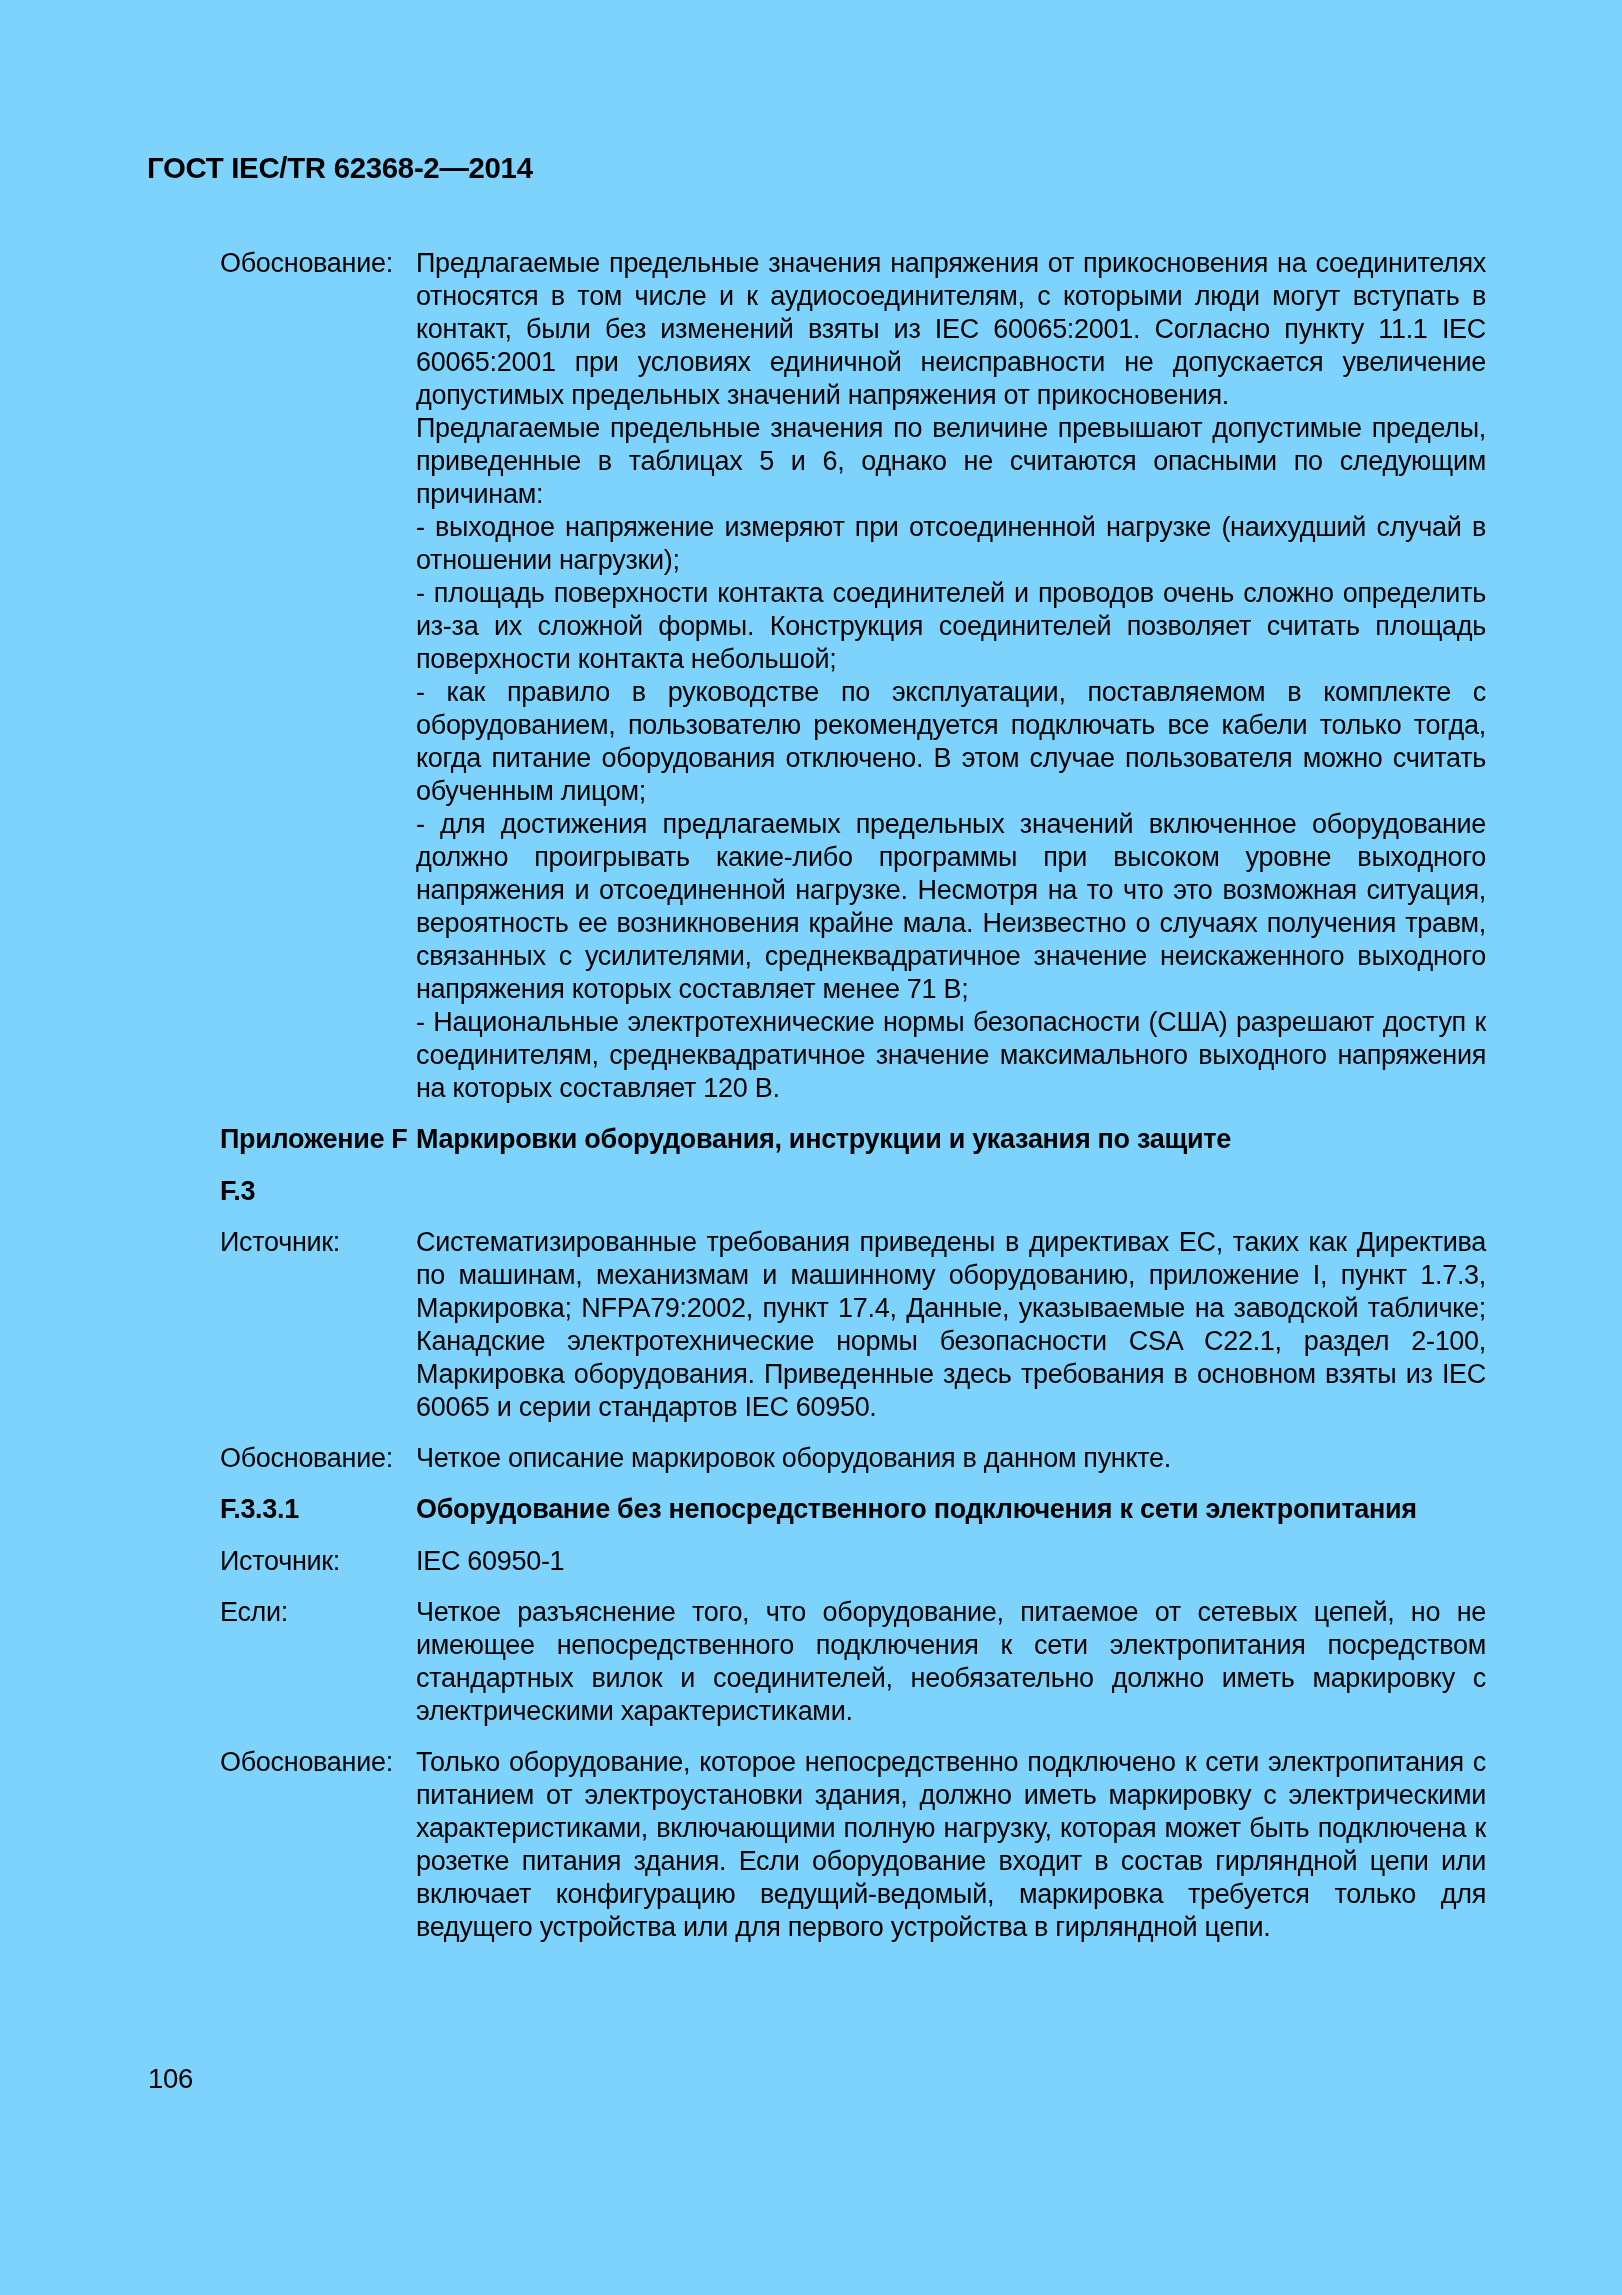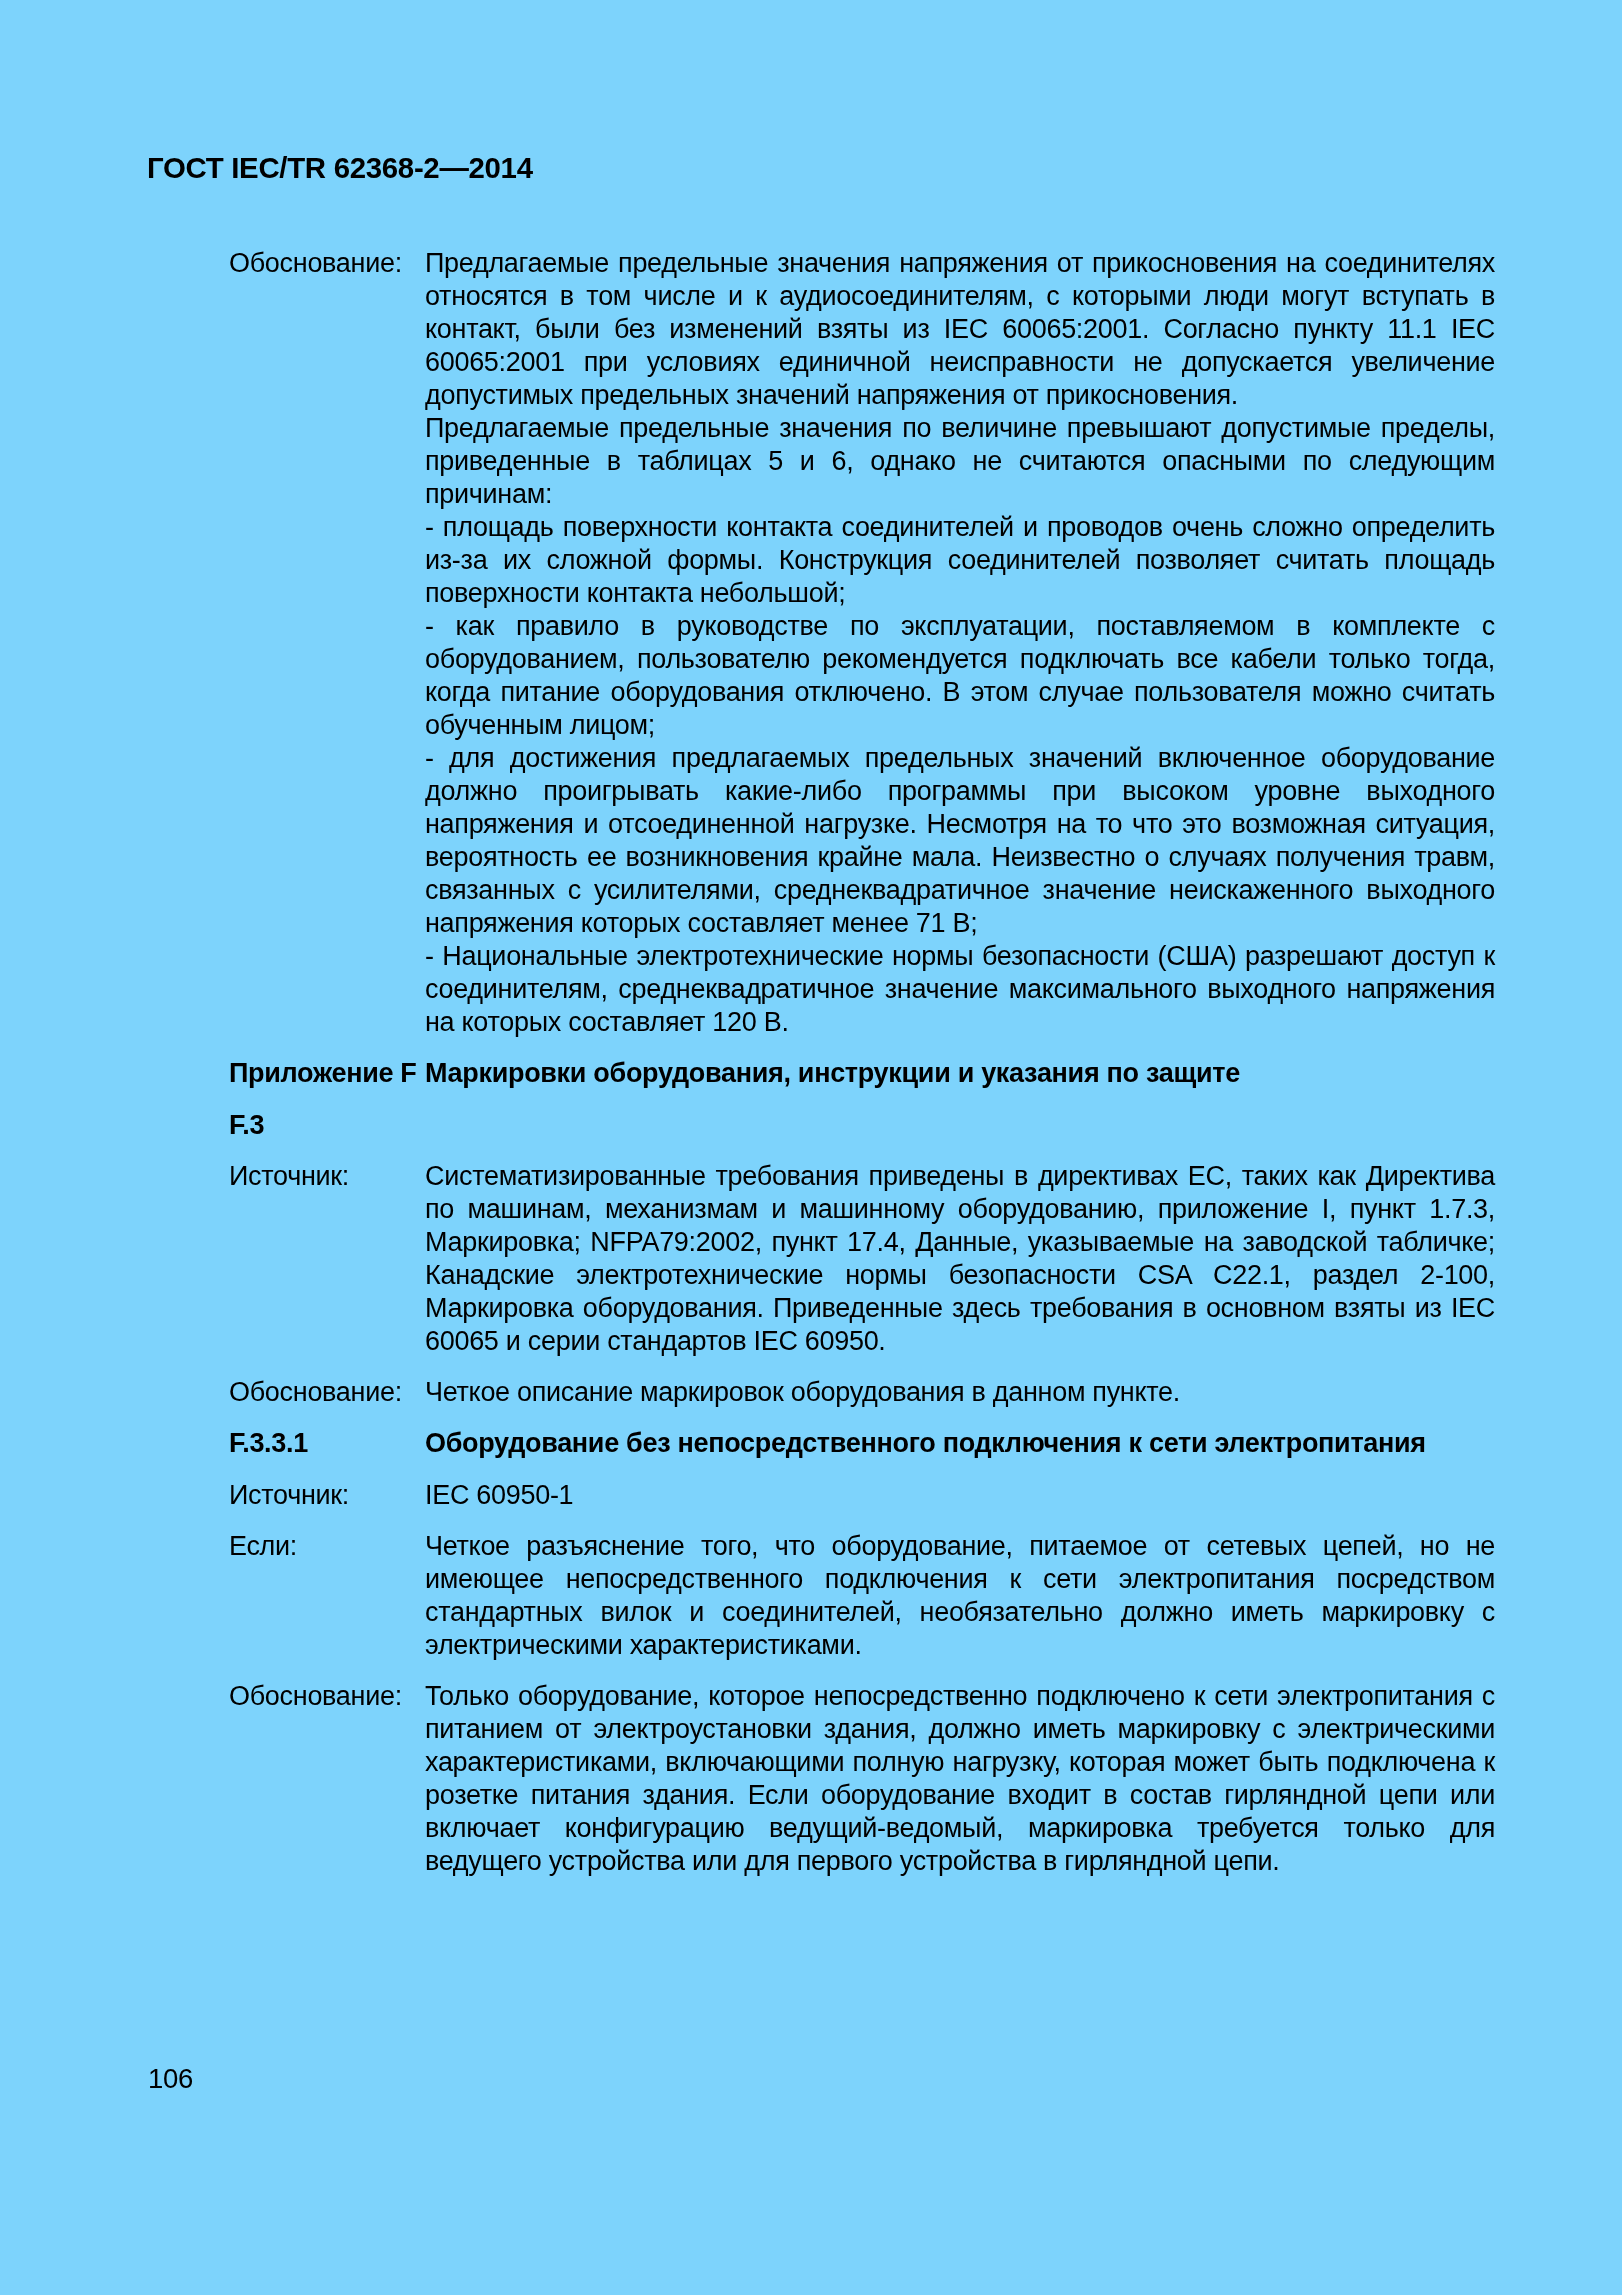--- a/index.html
+++ b/index.html
@@ -20,21 +20,21 @@
     position: absolute;
     left: 147px;
     top: 151px;
     font-size: 29.4px;
     font-weight: bold;
     letter-spacing: -0.3px;
     white-space: nowrap;
   }
   .content {
     position: absolute;
-    left: 229px;
+    left: 220px;
     top: 247px;
     width: 1266px;
   }
   .section {
     display: flex;
     align-items: flex-start;
     margin-bottom: 18.3px;
     font-size: 27px;
     line-height: 33px;
     letter-spacing: -0.3px;
@@ -74,20 +74,21 @@
 
   <div class="doc-header">ГОСТ IEC/TR 62368-2—2014</div>
 
   <div class="content">
 
     <div class="section">
       <div class="label">Обоснование:</div>
       <div class="body">
         <p>Предлагаемые предельные значения напряжения от прикосновения на соединителях относятся в том числе и к аудиосоединителям, с которыми люди могут вступать в контакт, были без изменений взяты из IEC 60065:2001. Согласно пункту 11.1 IEC 60065:2001 при условиях единичной неисправности не допускается увеличение допустимых предельных значений напряжения от прикосновения.</p>
         <p>Предлагаемые предельные значения по величине превышают допустимые пределы, приведенные в таблицах 5 и 6, однако не считаются опасными по следующим причинам:</p>
+        <p>- выходное напряжение измеряют при отсоединенной нагрузке (наихудший случай в отношении нагрузки);</p>
         <p>- площадь поверхности контакта соединителей и проводов очень сложно определить из-за их сложной формы. Конструкция соединителей позволяет считать площадь поверхности контакта небольшой;</p>
         <p>- как правило в руководстве по эксплуатации, поставляемом в комплекте с оборудованием, пользователю рекомендуется подключать все кабели только тогда, когда питание оборудования отключено. В этом случае пользователя можно считать обученным лицом;</p>
         <p>- для достижения предлагаемых предельных значений включенное оборудование должно проигрывать какие-либо программы при высоком уровне выходного напряжения и отсоединенной нагрузке. Несмотря на то что это возможная ситуация, вероятность ее возникновения крайне мала. Неизвестно о случаях получения травм, связанных с усилителями, среднеквадратичное значение неискаженного выходного напряжения которых составляет менее 71 В;</p>
         <p>- Национальные электротехнические нормы безопасности (США) разрешают доступ к соединителям, среднеквадратичное значение максимального выходного напряжения на которых составляет 120 В.</p>
       </div>
     </div>
 
     <div class="section heading">
       <div class="label">Приложение F</div>
       <div class="body">

